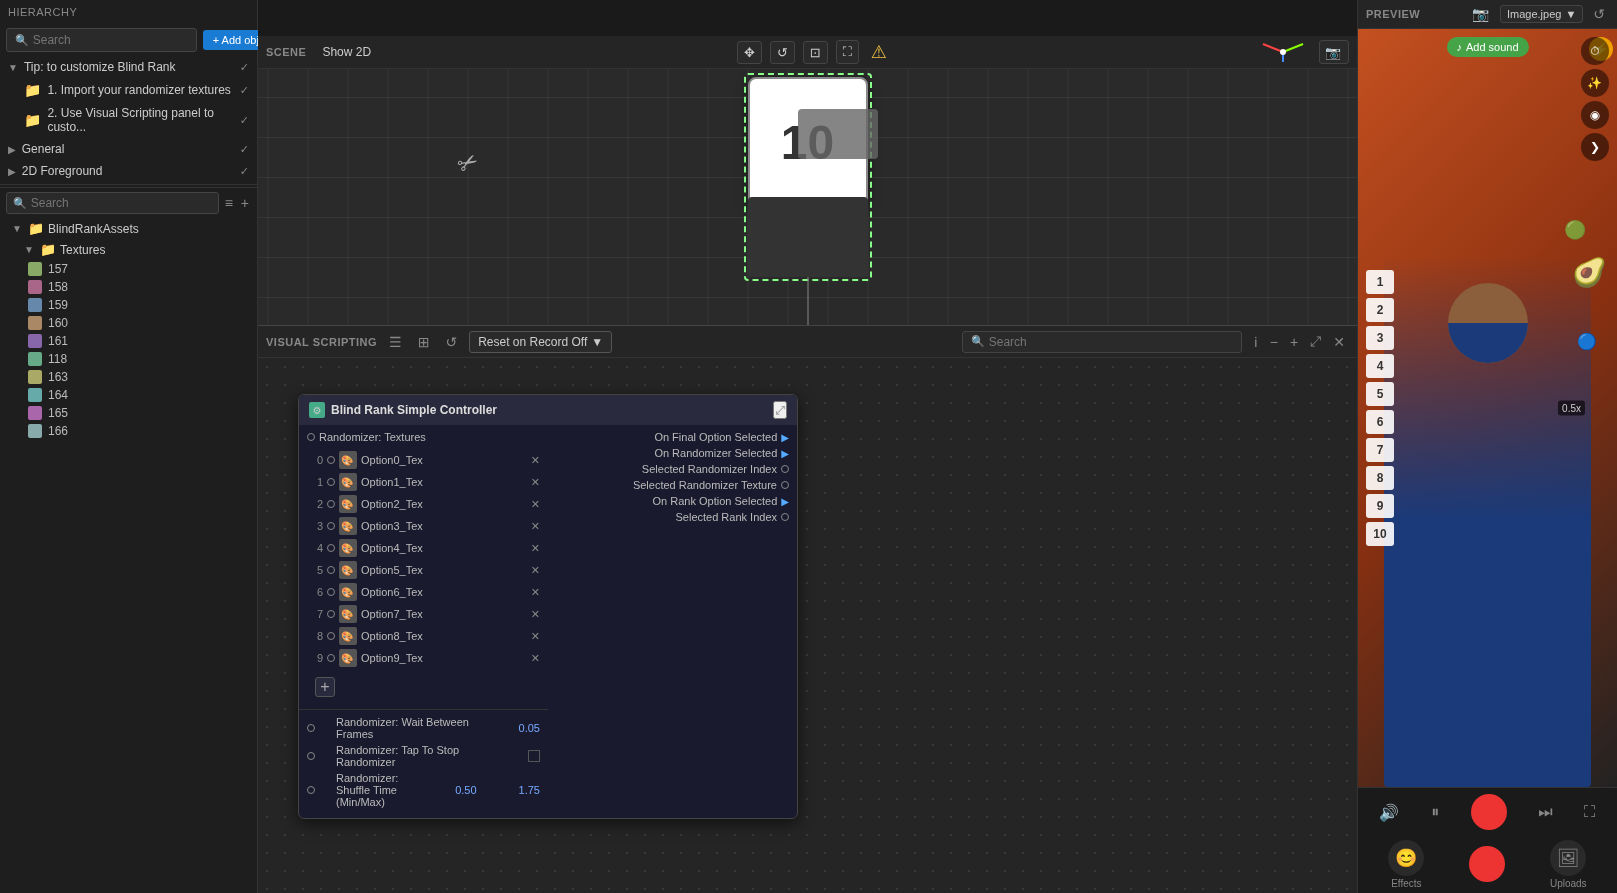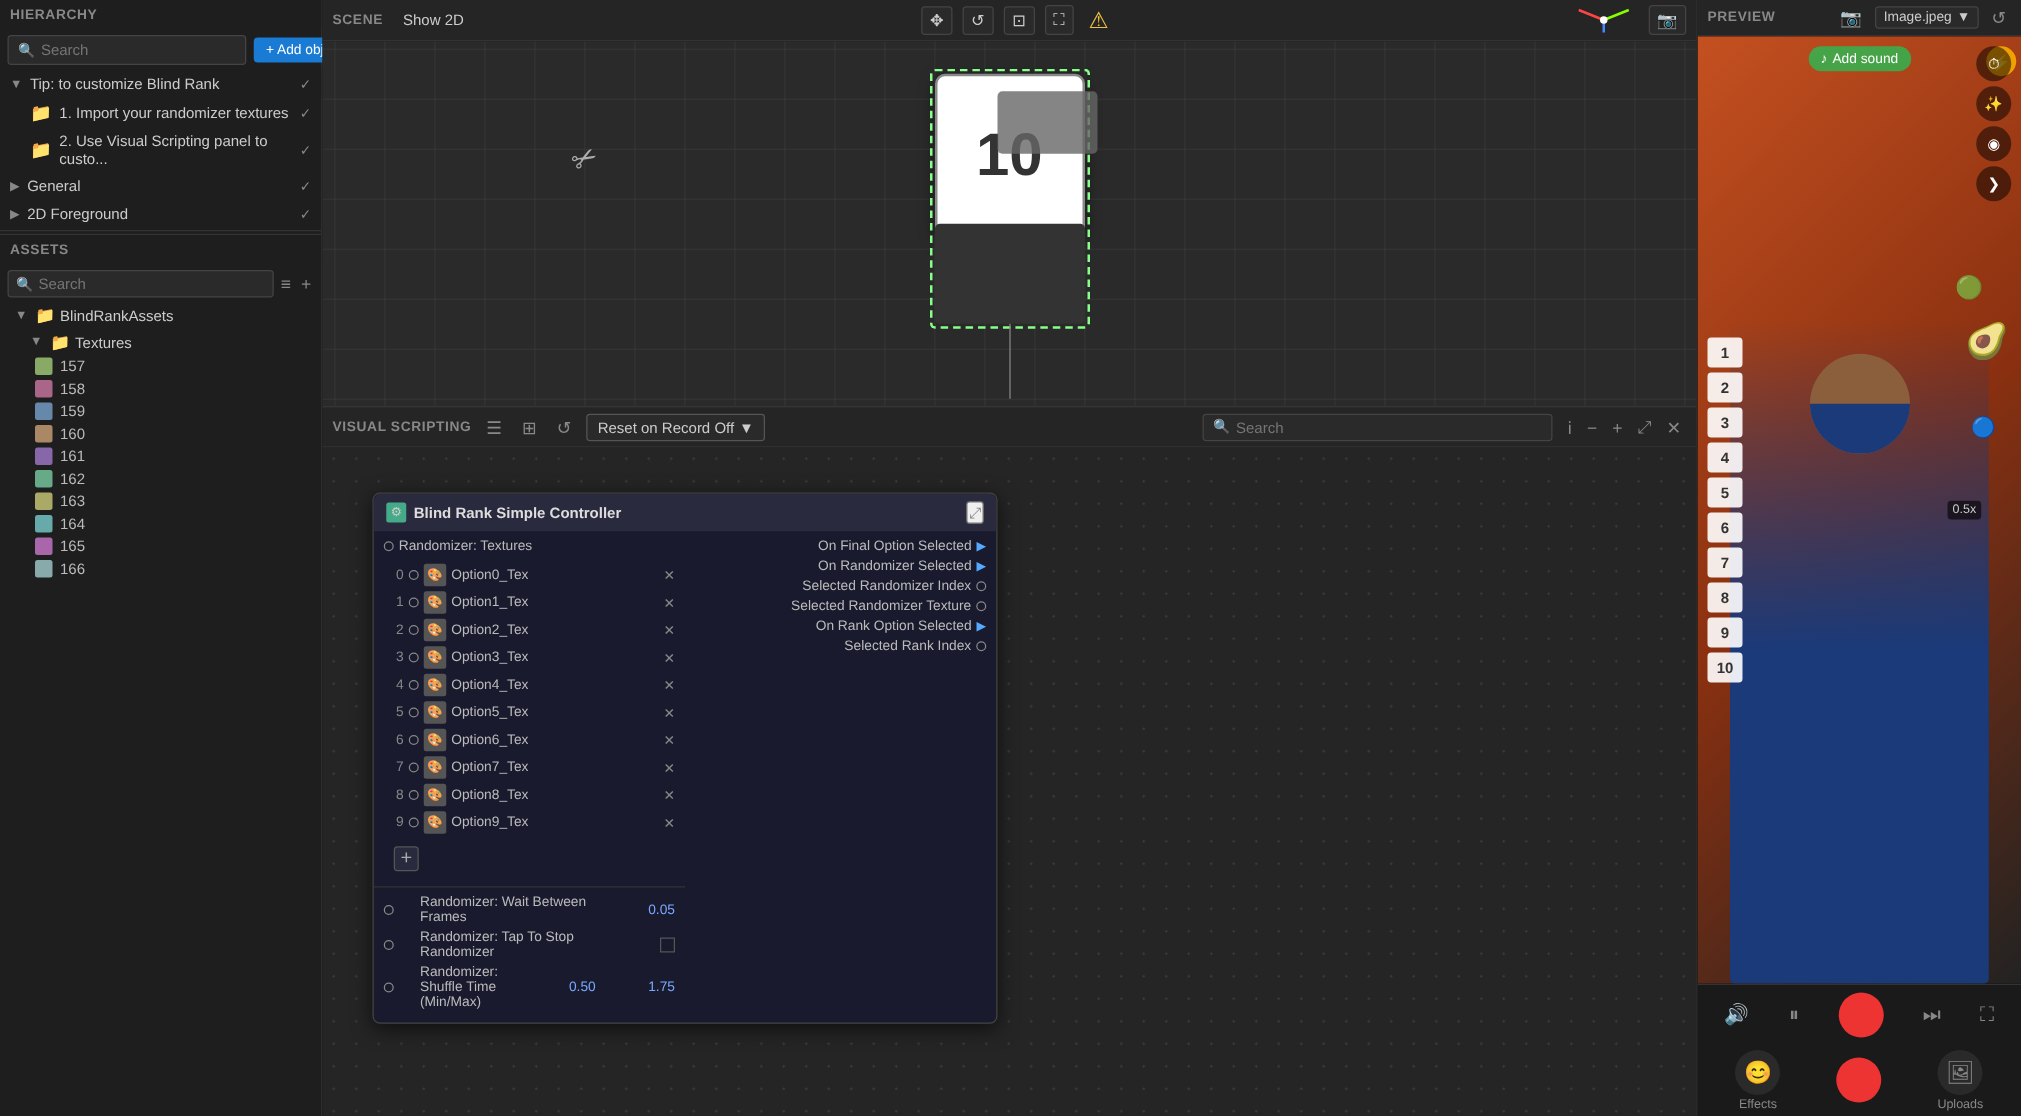--- a/index.html
+++ b/index.html
@@ -2,21 +2,21 @@
 <html><head>
   <meta charset="utf-8">
   <style>
     * { box-sizing: border-box; margin: 0; padding: 0; }
     body { background: #1a1a1a; color: #ccc; font-family: -apple-system, BlinkMacSystemFont, 'Segoe UI', sans-serif; font-size: 12px; width: 1617px; height: 893px; overflow: hidden; display: flex; flex-direction: column; }
 
     .main-layout { display: flex; flex: 1; overflow: hidden; }
 
     
     .left-panel { width: 258px; background: #1e1e1e; display: flex; flex-direction: column; border-right: 1px solid #333; }
-    .panel-header { padding: 6px 8px; font-size: 11px; font-weight: bold; color: #888; letter-spacing: 0.5px; background: #1e1e1e; }
+    .panel-header { padding: 6px 8px; font-size: 11px; font-weight: normal; color: #888; letter-spacing: 0.5px; background: #1e1e1e; }
     .search-bar { display: flex; align-items: center; padding: 4px 8px; background: #2a2a2a; border: 1px solid #444; margin: 4px 6px; border-radius: 3px; }
     .search-bar input { background: transparent; border: none; outline: none; color: #ccc; font-size: 12px; flex: 1; }
     .add-object-btn { display: flex; align-items: center; gap: 4px; background: #1a7bd4; color: white; border: none; border-radius: 3px; padding: 4px 10px; font-size: 12px; cursor: pointer; margin: 0 6px 4px; white-space: nowrap; }
 
     .hierarchy-search-row { display: flex; align-items: center; justify-content: space-between; padding: 4px 6px; }
 
     .tree-item { display: flex; align-items: center; padding: 4px 8px; cursor: pointer; gap: 4px; }
     .tree-arrow { color: #888; font-size: 10px; margin-right: 2px; }
     .checkmark { color: #888; font-size: 11px; margin-left: auto; }
 
@@ -177,21 +177,20 @@
     </div>
     <div class="tree-item">
       <span class="tree-arrow">▶</span>
       <span>2D Foreground</span>
       <span class="checkmark">✓</span>
     </div>
 
     <div class="divider"></div>
 
     <div class="assets-section">
-      <div class="panel-header">ASSETS</div>
       <div class="assets-search-row">
         <div class="assets-search-input">
           <span style="color:#888; font-size:11px;">🔍</span>
           <input type="text" placeholder="Search" style="">
         </div>
         <button class="icon-btn">≡</button>
         <button class="icon-btn">+</button>
       </div>
       <div class="assets-list">
         <div class="folder-item">
@@ -219,21 +218,21 @@
         <div class="texture-item">
           <div class="texture-thumb" style="background:#a86;"></div>
           <span class="texture-label">160</span>
         </div>
         <div class="texture-item">
           <div class="texture-thumb" style="background:#86a;"></div>
           <span class="texture-label">161</span>
         </div>
         <div class="texture-item">
           <div class="texture-thumb" style="background:#6a8;"></div>
-          <span class="texture-label">162</span>
+          <span class="texture-label">118</span>
         </div>
         <div class="texture-item">
           <div class="texture-thumb" style="background:#aa6;"></div>
           <span class="texture-label">163</span>
         </div>
         <div class="texture-item">
           <div class="texture-thumb" style="background:#6aa;"></div>
           <span class="texture-label">164</span>
         </div>
         <div class="texture-item">
@@ -243,21 +242,21 @@
         <div class="texture-item">
           <div class="texture-thumb" style="background:#8aa;"></div>
           <span class="texture-label">166</span>
         </div>
       </div>
     </div>
   </div>
 
   <div class="center-area">
 
-    <div style="flex:1; display:flex; flex-direction:column; min-height:0;">
+    <div style="flex:1; display:flex; flex-direction:column; min-height:0;margin-top:36px;">
       <div class="scene-header">
         <span class="scene-label">SCENE</span>
         <button class="show2d-btn">Show 2D</button>
         <div class="scene-toolbar">
           <button class="tool-btn">✥</button>
           <button class="tool-btn">↺</button>
           <button class="tool-btn">⊡</button>
           <button class="tool-btn">⛶</button>
           <span style="font-size:18px; color:#f0c040; margin-left:4px;">⚠</span>
         </div>

